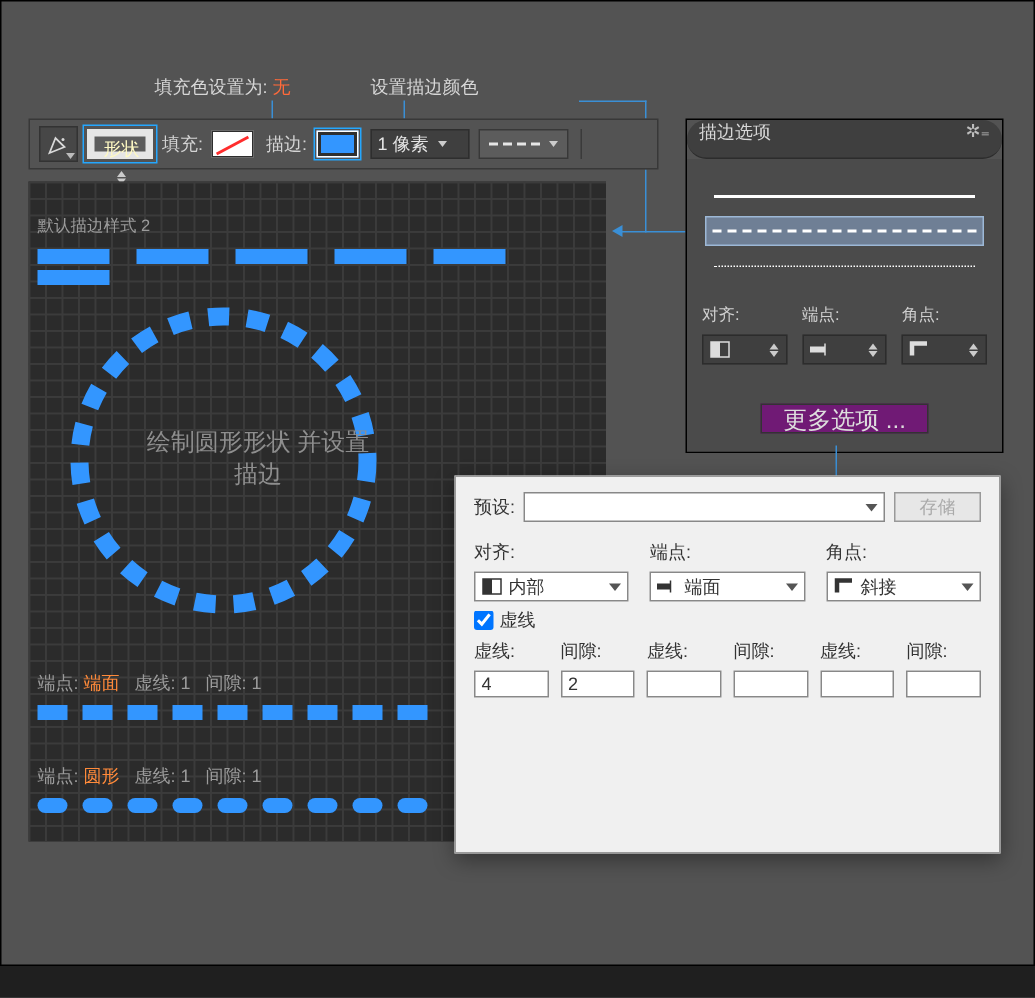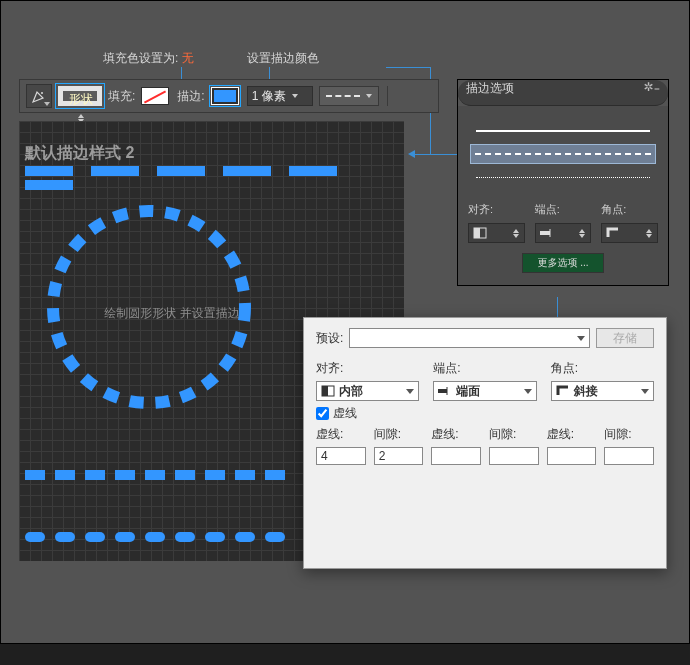--- a/index.html
+++ b/index.html
@@ -124,36 +124,36 @@
     left: 18px; top: 120px;
     width: 385px; height: 440px;
     background: #2b2b2b;
     background-image:
       linear-gradient(#3b3b3b 1px, transparent 1px),
       linear-gradient(90deg, #3b3b3b 1px, transparent 1px);
     background-size: 11px 11px;
     padding: 0;
   }
   .canvas-label {
-    position:absolute; color:#9b9b9b; font-size:16px;font-weight:bold;
+    position:absolute; color:#9b9b9b; font-size:11px;
   }
   .dash-row {
     position:absolute; left:6px; width:370px; height:12px;
   }
   .dash-row.s1 { top:44px; }
   .dash-row.s1 span{
     display:inline-block; width:48px; height:10px; background:#3396ff; margin-right:18px;
   }
   .circle-wrap{
     position:absolute; left:20px; top:76px; width:220px; height:220px;
   }
   .circle-wrap svg{display:block}
   .circle-cap{
-    position:absolute; left:58px; top:108px; width:150px;
-    color:#8e8e8e; font-size:12px; text-align:center;
+    position:absolute; left:58px; top:88px; width:150px;
+    color:#8e8e8e; font-size:16px; text-align:center;
   }
   .row-desc{
     position:absolute; left:6px; color:#9b9b9b; font-size:12px;
   }
   .row-desc .hl{ color:#ff8a3a; }
   .dash-row.s2{ top:348px;}
   .dash-row.s2 span{
     display:inline-block; width:20px; height:10px; background:#3396ff; margin-right:10px;
   }
   .dash-row.s3{ top:410px;}
@@ -195,23 +195,23 @@
     margin-top:8px;
   }
   .glabel{ color:#d0d0d0; font-size:11px; }
   .gsel{
     height:20px; background:#3f3f3f; border:1px solid #2c2c2c;
     display:flex; align-items:center; justify-content:space-between;
     padding:0 4px;
   }
   .gsel .ico{ width:14px; height:12px; }
   .more-btn{
-    display:block; margin:10px auto 4px;
+    display:block; margin:26px auto 4px;
     height:20px; padding:0 14px;
-    background:#14532d; border:1px solid #333; color:#ddd; font-size:10px;
+    background:#701a75; border:1px solid #333; color:#ddd; font-size:16px;
   }
 
   
   .dlg{
     position:absolute; left:302px; top:316px;
     width:364px; height:252px;
     background:#f0f0f0;
     border:1px solid #9a9a9a;
     box-shadow:0 4px 14px rgba(0,0,0,.4);
   }
@@ -222,21 +222,21 @@
     border-bottom:1px solid #d8d8d8;
   }
   .dlg-close{ color:#555; font-size:14px; }
   .dlg-body{ padding:10px 12px; color:#333; font-size:12px;}
   .row{ display:flex; align-items:center; gap:6px; margin-bottom:12px;}
   .sel{
     height:20px; background:#fff; border:1px solid #888;
     display:flex; align-items:center; justify-content:space-between;
     padding:0 4px; min-width:72px;
   }
-  .sel .w{ flex:1;font-weight:bold; }
+  .sel .w{ flex:1; }
   .tri-dn2{width:0;height:0;border-left:4px solid transparent;border-right:4px solid transparent;border-top:5px solid #555;}
   .btn{
     height:20px; background:#e7e7e7; border:1px solid #999;
     padding:0 16px; color:#444; font-size:12px;
   }
   .btn.dis{ color:#aaa; }
   .btn.primary{ border:1px solid #2a7bd1; padding:0 24px;}
   .grid-dlg{
     display:grid; grid-template-columns:1fr 1fr 1fr; gap:4px 14px;
   }
@@ -337,24 +337,34 @@
       <span></span><span></span><span></span><span></span><span></span><span></span>
     </div>
 
     <div class="circle-wrap">
       <svg width="220" height="220" viewBox="0 0 220 220">
         <circle cx="110" cy="110" r="96" fill="none" stroke="#3396ff" stroke-width="12" stroke-dasharray="14 12"></circle>
       </svg>
       <div class="circle-cap">绘制圆形形状  并设置描边</div>
     </div>
 
+    <div class="row-desc" style="top:326px;">
+      <span>端点: </span><span class="hl">端面</span>
+      &nbsp;&nbsp;<span>虚线: </span><span>1</span>
+      &nbsp;&nbsp;<span>间隙: </span><span>1</span>
+    </div>
     <div class="dash-row s2">
       <span></span><span></span><span></span><span></span><span></span><span></span><span></span><span></span><span></span>
     </div>
 
+    <div class="row-desc" style="top:388px;">
+      <span>端点: </span><span class="hl">圆形</span>
+      &nbsp;&nbsp;<span>虚线: </span><span>1</span>
+      &nbsp;&nbsp;<span>间隙: </span><span>1</span>
+    </div>
     <div class="dash-row s3">
       <span></span><span></span><span></span><span></span><span></span><span></span><span></span><span></span><span></span>
     </div>
   </div>
 
   <div class="panel">
     <div class="panel-h">
       <span>描边选项</span>
       <span class="gear">✲₌</span>
     </div>

